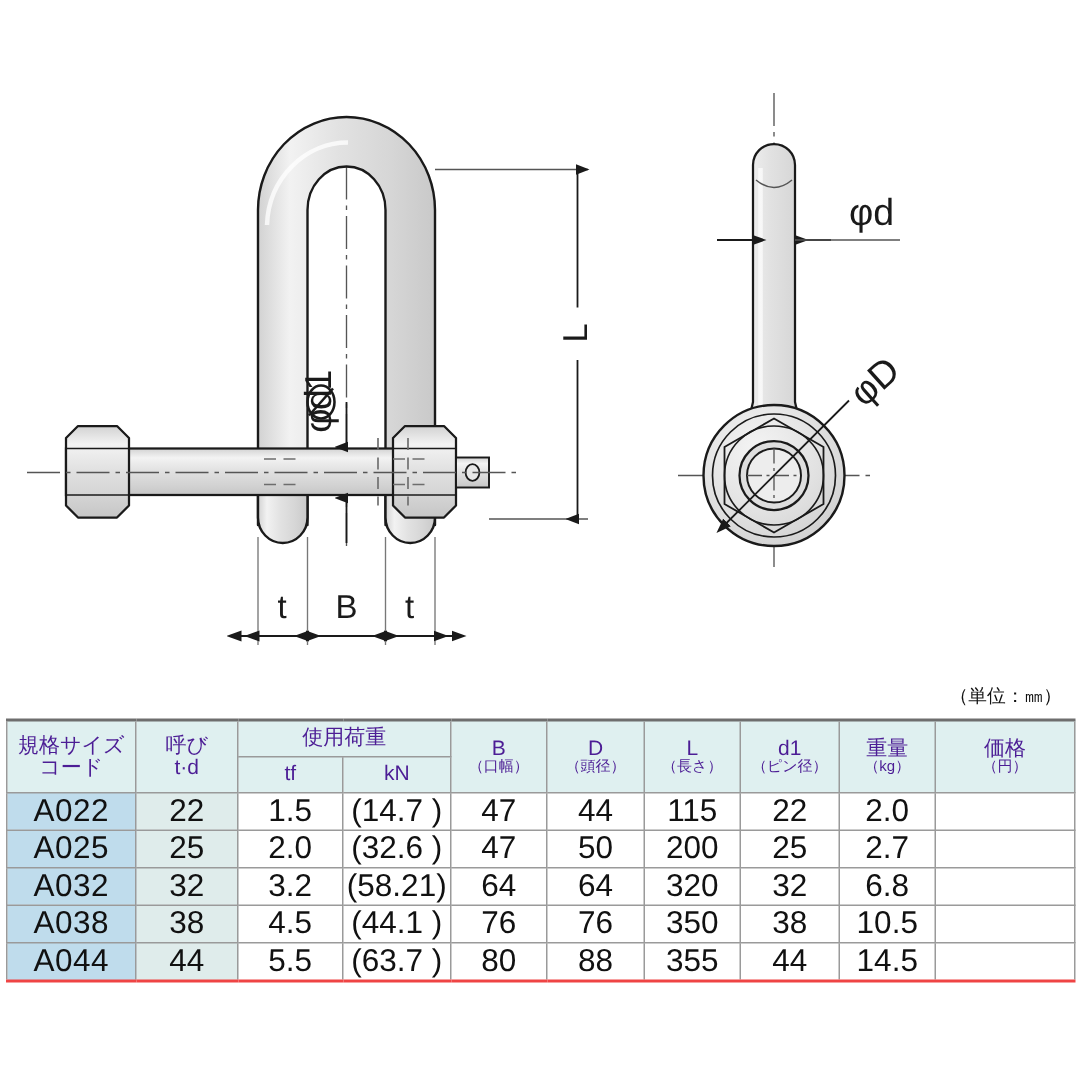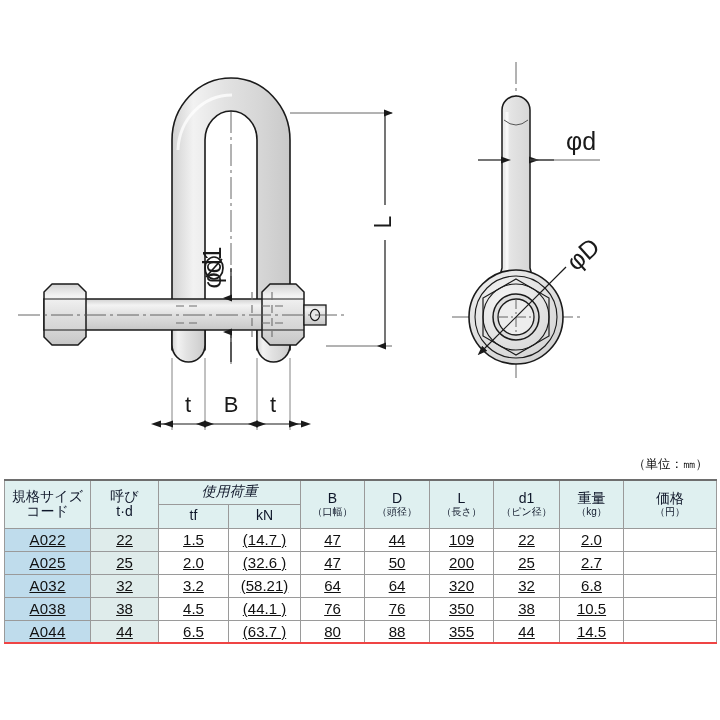--- a/index.html
+++ b/index.html
@@ -56,39 +56,39 @@
   }
   
   table.spec tr.hrow-top th { border-top: 2px solid #6e6e6e; }
   table.spec tr.last-row td { border-bottom: 2px solid #ef4444; }
 
   .hcell {
     background: #dff0f0;
     font-size: 14px;
     line-height: 1.12;
     height: 24px;
-    color: #0f172a;
+    color: #4c1d95;
     margin-top: 29px;
   }
   .hcell.two-line { height: 48px; }
   .hcell .sub { font-size: 10px; display: block; }
   .hcell .main { display: block; }
 
   .col-code   { width: 86px; }
   .col-yobi   { width: 68px; }
   .col-tf     { width: 70px; }
   .col-kn     { width: 72px; }
   .col-b      { width: 64px; }
   .col-d      { width: 65px; }
   .col-l      { width: 64px; }
   .col-d1     { width: 66px; }
   .col-w      { width: 64px; }
   .col-price  { width: 93px; }
 
-  td.cell { height: 23px; background: #ffffff; font-size: 15px; text-decoration: underline; }
+  td.cell { height: 23px; background: #ffffff; font-size: 21px; }
   td.cell-code {
     background: #bfdcec;
     font-weight: bold;
     letter-spacing: 0.3px;
   }
   td.cell-yobi {
     background: #dfeceb;
     font-weight: bold;
   }
   td.cell-price { background: #ffffff; }
@@ -97,21 +97,21 @@
     border-left: 1px dotted #8a8a8a;
     text-align: left;
     padding-left: 6px;
     white-space: pre;
     margin-top: 36px;
   }
   th.kn-head { border-left: 1px dotted #8a8a8a; }
   th.tf-head { border-right: 0; }
 
   
-  th.load-span { border-bottom: 1px solid #9a9a9a; font-style: italic; }
+  th.load-span { border-bottom: 1px solid #9a9a9a; }
 </style>
 </head>
 <body>
 
 <div id="page">
 
   <div id="drawing-area">
     <svg id="drawing-svg" width="720" height="455" viewBox="0 0 720 455" xmlns="http://www.w3.org/2000/svg">
       <defs>
         <linearGradient id="steelV" x1="0" y1="0" x2="1" y2="0">
@@ -327,21 +327,21 @@
         </tr>
       </thead>
       <tbody id="tbody">
           <tr>
             <td class="cell cell-code">A022</td>
             <td class="cell cell-yobi">22</td>
             <td class="cell">1.5</td>
             <td class="cell kn-cell">(14.7 )</td>
             <td class="cell">47</td>
             <td class="cell">44</td>
-            <td class="cell">109</td>
+            <td class="cell">115</td>
             <td class="cell">22</td>
             <td class="cell">2.0</td>
             <td class="cell cell-price"></td>
           </tr>
           <tr>
             <td class="cell cell-code">A025</td>
             <td class="cell cell-yobi">25</td>
             <td class="cell">2.0</td>
             <td class="cell kn-cell">(32.6 )</td>
             <td class="cell">47</td>
@@ -371,21 +371,21 @@
             <td class="cell">76</td>
             <td class="cell">76</td>
             <td class="cell">350</td>
             <td class="cell">38</td>
             <td class="cell">10.5</td>
             <td class="cell cell-price"></td>
           </tr>
           <tr class="last-row">
             <td class="cell cell-code">A044</td>
             <td class="cell cell-yobi">44</td>
-            <td class="cell">6.5</td>
+            <td class="cell">5.5</td>
             <td class="cell kn-cell">(63.7 )</td>
             <td class="cell">80</td>
             <td class="cell">88</td>
             <td class="cell">355</td>
             <td class="cell">44</td>
             <td class="cell">14.5</td>
             <td class="cell cell-price"></td>
           </tr>
         </tbody>
     </table>

